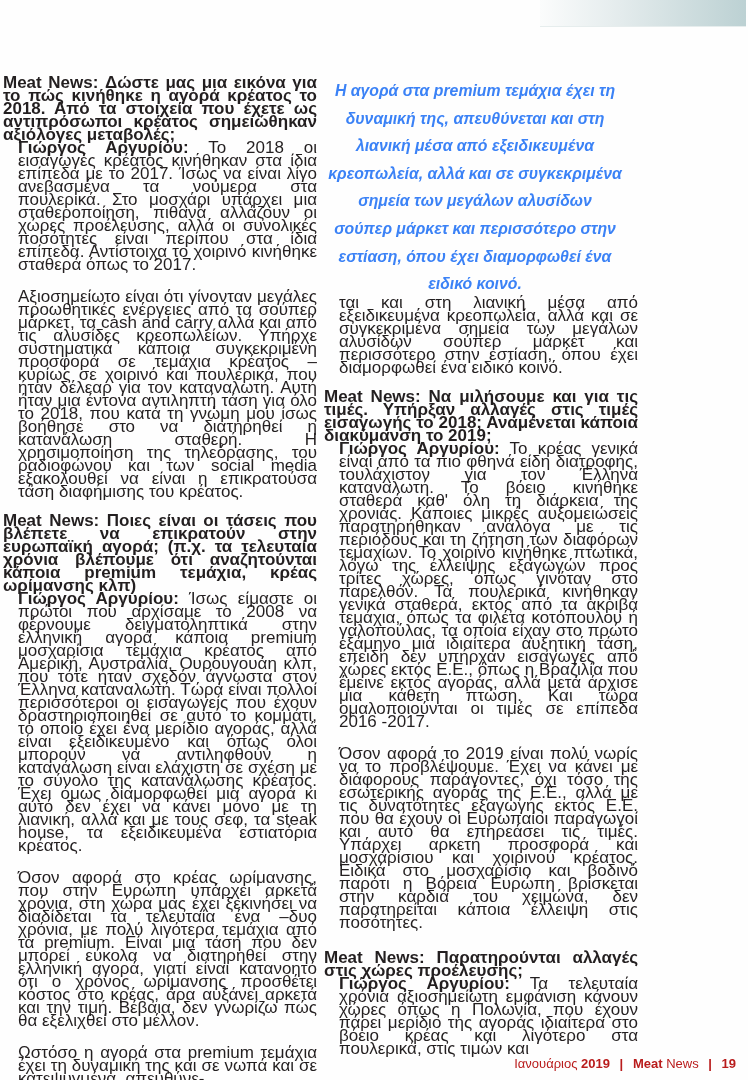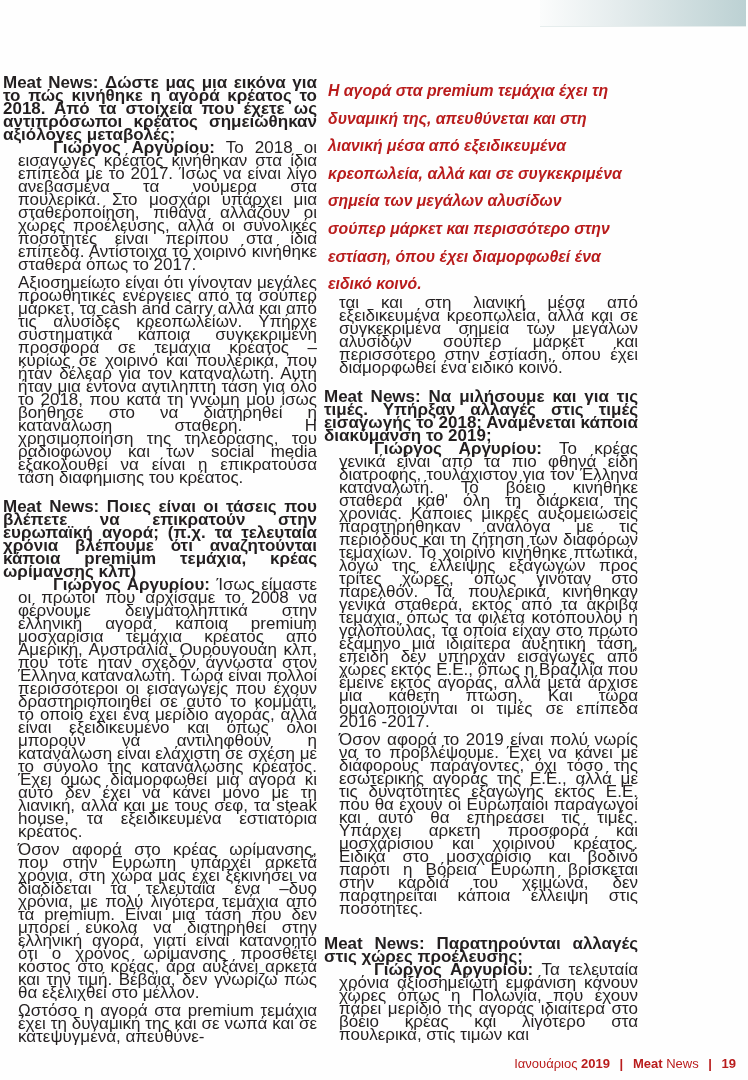--- a/index.html
+++ b/index.html
@@ -12,27 +12,27 @@
     position: absolute; top: 0; left: 540px; width: 206px; height: 26px;
     background: linear-gradient(to right, #fbfcfc 0%, #e3ebec 40%, #bcd1d3 100%);
     border-bottom: 1px solid #e6eded;
   }
   .col { position: absolute; top: 76px; width: 314px; }
   .col-left { left: 3px; }
   .col-right { left: 324px; }
   p { margin: 0; font-size: 17px; line-height: 13px; text-align: justify; }
   .q { font-weight: bold; }
   .a { padding-left: 15px; }
-  .para { padding-left: 15px; margin-top: 5px; }
+  .para { padding-left: 15px; margin-top: 19px; }
   .gap { height: 16px; }
-  .speaker { font-weight: bold; margin-left: 35px; }
+  .speaker { font-weight: bold; }
   .pullquote {
     position: absolute; top: 77px; left: 328px; width: 294px;
-    color: #b91c1c; font-style: italic; font-weight: bold;
-    font-size: 15.8px; line-height: 27.6px; text-align: left;
+    color: #3b82f6; font-style: italic; font-weight: bold;
+    font-size: 15.8px; line-height: 27.6px; text-align: center;
   }
   .col-right-body { top: 280px; }
   .footer {
     position: absolute; top: 1056px; right: 12px;
     font-size: 13px; color: #b91c1c; white-space: nowrap;
   }
   .footer .sep { margin: 0 6px; font-weight: bold; }
   .footer b { font-weight: bold; }
 </style>
 </head>

